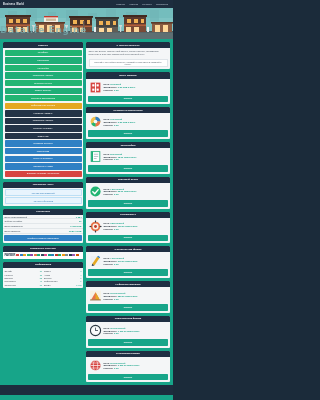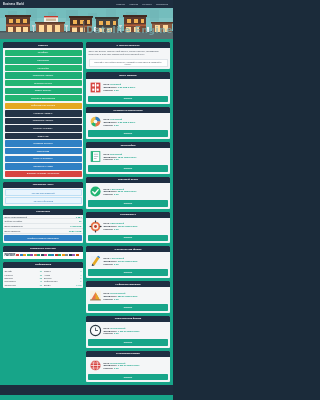--- a/index.html
+++ b/index.html
@@ -19,21 +19,21 @@
   }
   .brand { font-size: 2.6px; color: #e8eef3; font-weight: bold; letter-spacing: .1px; }
   .nav { margin-left: auto; display: flex; gap: 4px; padding-right: 2px; }
   .nav-item { font-size: 2.3px; color: #b9c6d2; white-space: nowrap; }
 
   
   .hero { height: 31px; position: relative; overflow: hidden; background: #7fc4c4; }
   .hero svg { display: block; width: 173px; height: 31px; }
   .hero-word {
     position: absolute; left: 0; right: 0; top: 17px;
-    text-align: right; font-size: 9px; font-weight: bold;
+    text-align: left; font-size: 9px; font-weight: bold;
     color: rgba(120,175,178,.75); letter-spacing: .6px;
     font-family: "DejaVu Sans", sans-serif;
   }
 
   
   .body-wrap { display: flex; gap: 3px; padding: 3px; align-items: flex-start; }
   .sidebar { width: 80px; flex: 0 0 80px; display: flex; flex-direction: column; gap: 3px; }
   .main { flex: 1; display: flex; flex-direction: column; gap: 3px; }
 
   .panel { background: #f4f6f7; border-radius: 1px; overflow: hidden; }

